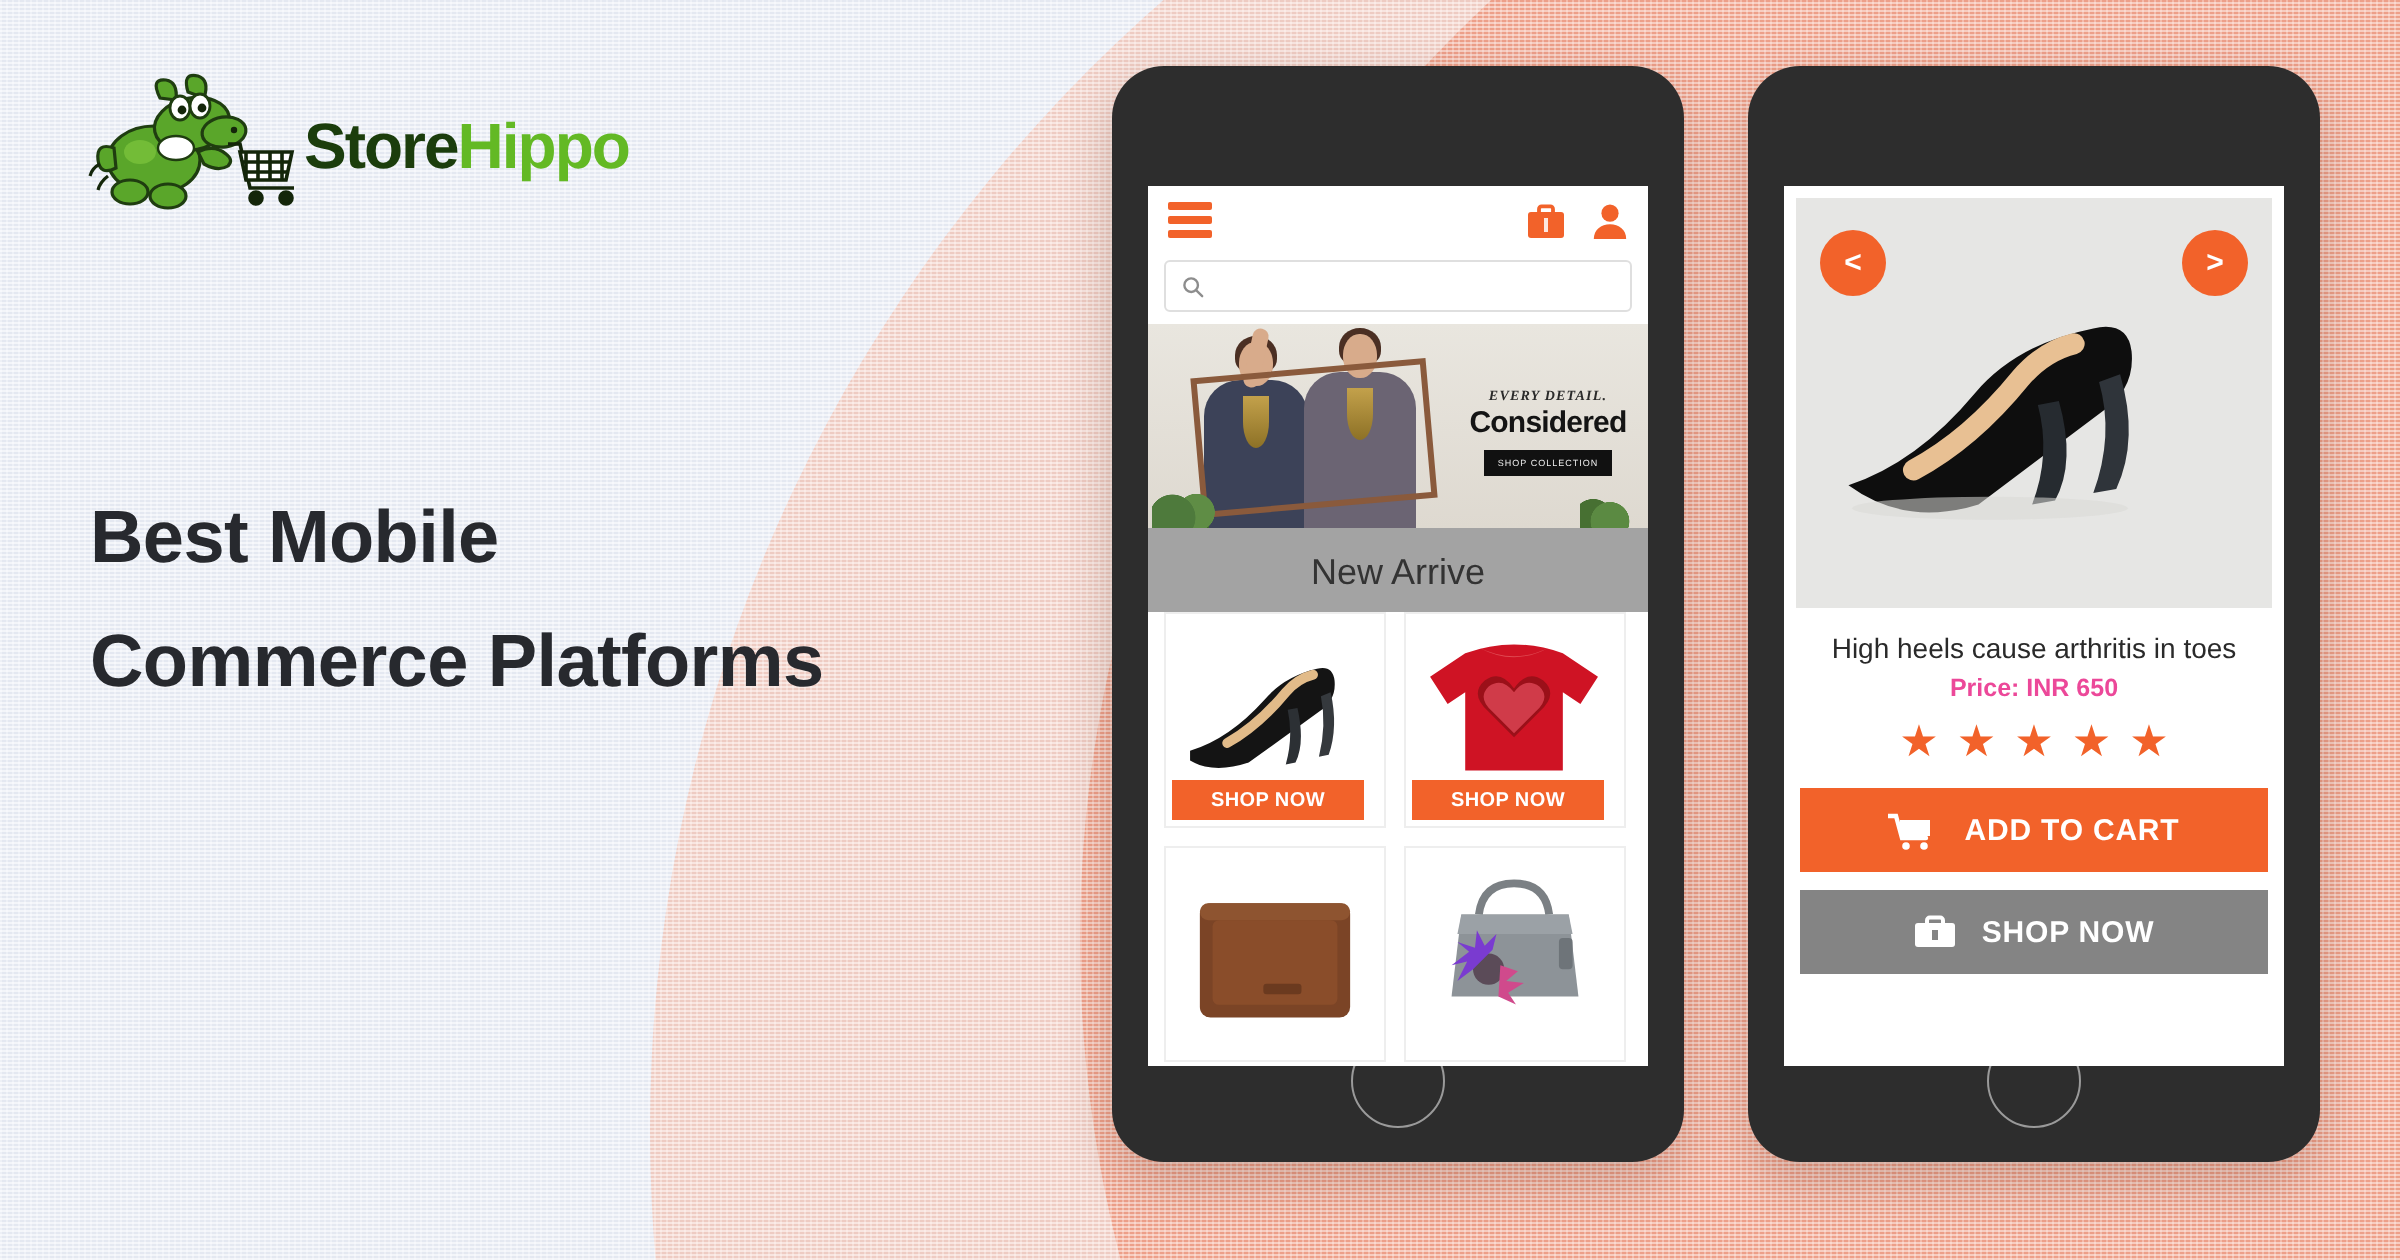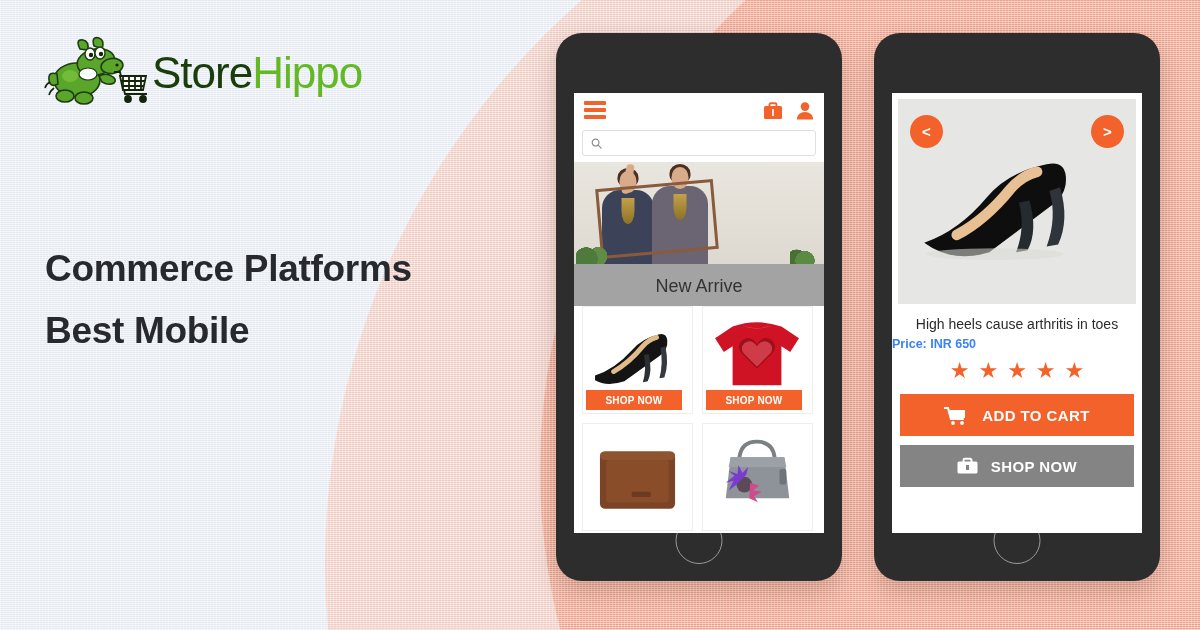--- a/index.html
+++ b/index.html
@@ -39,21 +39,21 @@
   }
 
   
   .logo {
     position: absolute; left: 44px; top: 36px;
     display: flex; align-items: center; gap: 4px;
     z-index: 20;
   }
   .logo-mark { width: 104px; height: 74px; }
   .logo-word {
-    font-size: 44px; font-weight: normal; letter-spacing: -1px;
+    font-size: 32px; font-weight: bold; letter-spacing: -1px;
     line-height: 1; white-space: nowrap;
   }
   .logo-word .w1 { color: #1b3d0c; }
   .logo-word .w2 { color: #63b924; }
 
   
   .headline {
     position: absolute; left: 45px; top: 238px;
     z-index: 20;
     color: #27292e;
@@ -199,21 +199,21 @@
   }
   .arrow {
     position: absolute; top: 16px; width: 33px; height: 33px; border-radius: 50%;
     background: #f2622a; color: #fff; font-size: 15px; font-weight: bold;
     display: flex; align-items: center; justify-content: center; cursor: pointer;
   }
   .arrow-l { left: 12px; }
   .arrow-r { right: 12px; }
 
   .pdp-title { text-align: center; font-size: 14px; color: #2a2a2a; margin-top: 12px; }
-  .pdp-price { text-align: left; font-size: 12.5px; font-weight: bold; color: #3b82f6; margin-top: 5px; }
+  .pdp-price { text-align: center; font-size: 12.5px; font-weight: bold; color: #ec4899; margin-top: 5px; }
   .stars { display: flex; justify-content: center; gap: 9px; margin-top: 9px; }
   .star { color: #f2622a; font-size: 22px; line-height: 1; }
 
   .big-btn {
     margin: 12px 8px 0; height: 42px; display: flex; align-items: center;
     justify-content: center; gap: 13px; color: #fff; font-size: 15px;
     font-weight: bold; letter-spacing: .4px; cursor: pointer;
   }
   .btn-cart { background: #f2622a; gap: 16px; }
   .btn-shop { background: #848484; margin-top: 9px; }
@@ -261,22 +261,22 @@
         <g stroke="#14260a" stroke-width="1.6" fill="none">
           <path d="M10 52 q-4 3 -5 7"></path>
           <path d="M6 46 q-4 2 -5 6"></path>
         </g>
       </svg>
     </span>
     <span class="logo-word"><span class="w1">Store</span><span class="w2">Hippo</span></span>
   </div>
 
   <div class="headline">
+    <div>Best Mobile</div>
     <div>Commerce Platforms</div>
-    <div>Best Mobile</div>
   </div>
 
   <div class="phone phone-1">
     <div class="speaker"></div>
     <div class="home-btn"></div>
 
     <div class="screen">
 
       <div class="topbar">
         <span class="hamburger">
@@ -322,20 +322,25 @@
           <span class="model-arm"></span>
         </div>
         <div class="model model-b">
           <span class="hair"></span>
           <span class="head"></span>
           <span class="neck-emb"></span>
         </div>
         <div class="frame"></div>
         <div class="hero-plant"></div>
         <div class="hero-plant2"></div>
+        <div class="hero-txt">
+          <div class="hero-kicker">EVERY DETAIL.</div>
+          <div class="hero-title">Considered</div>
+          <div class="hero-cta">SHOP COLLECTION</div>
+        </div>
       </div>
 
       <div class="section-title">New Arrive</div>
 
       <div class="grid">
 
         <div class="card">
           <div class="card-img">
             <svg viewBox="0 0 103 84" width="100%" height="100%">
               <path d="M8 66 q20 -6 38 -26 q10 -12 27 -16 q8 -2 9 6 q1 10 -8 16 L38 72 q-18 6 -30 -1z" fill="#141414"></path>

